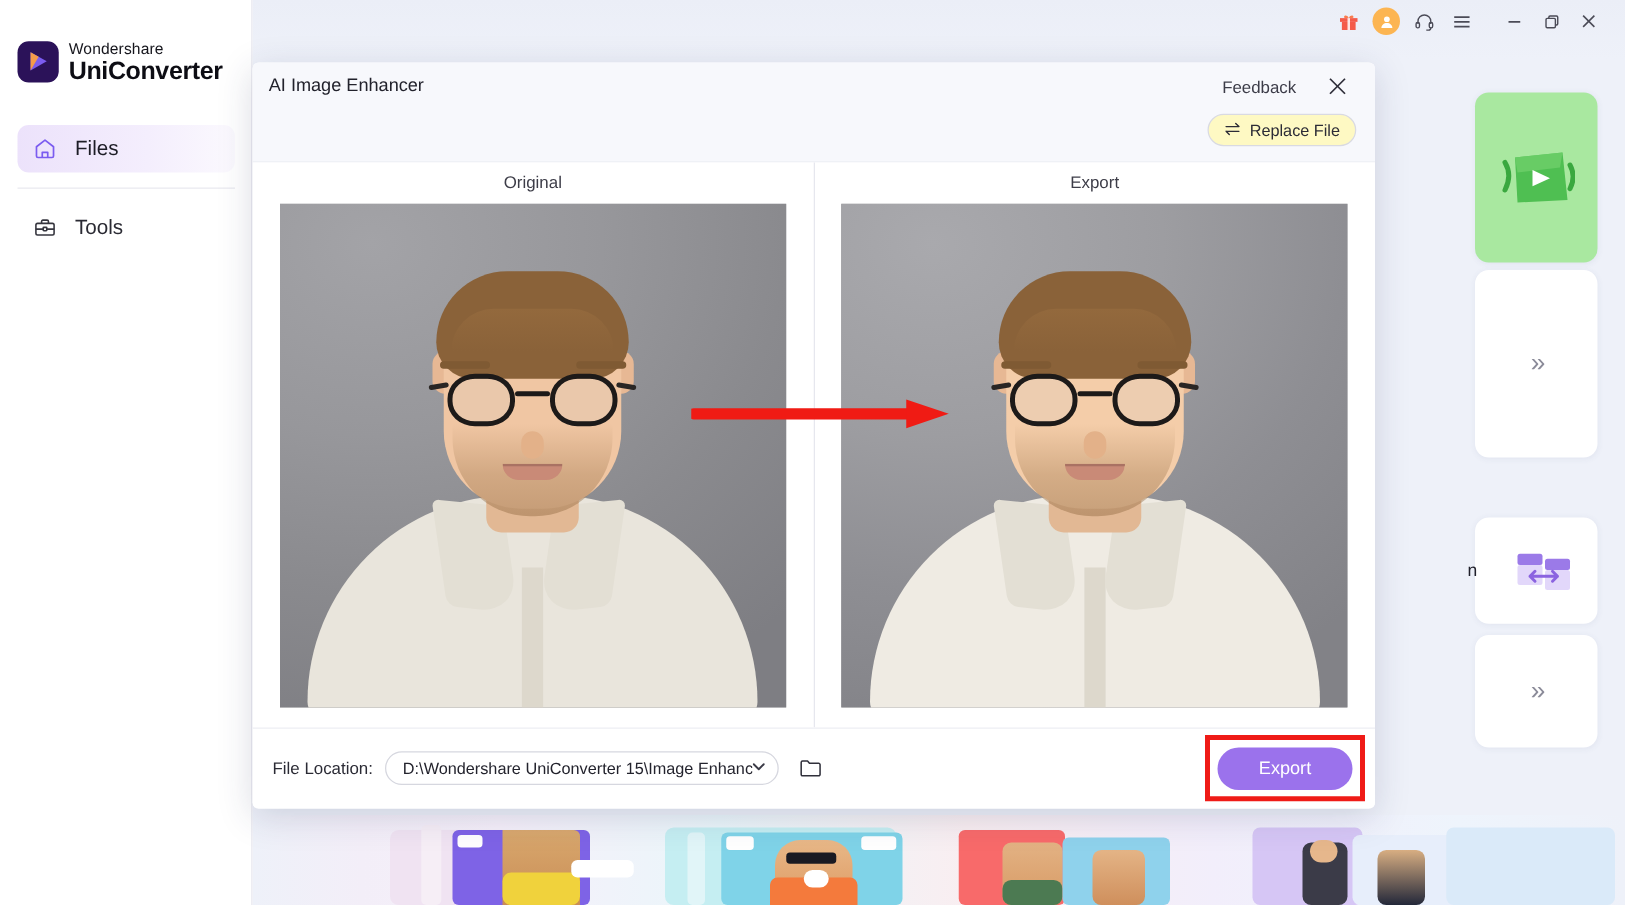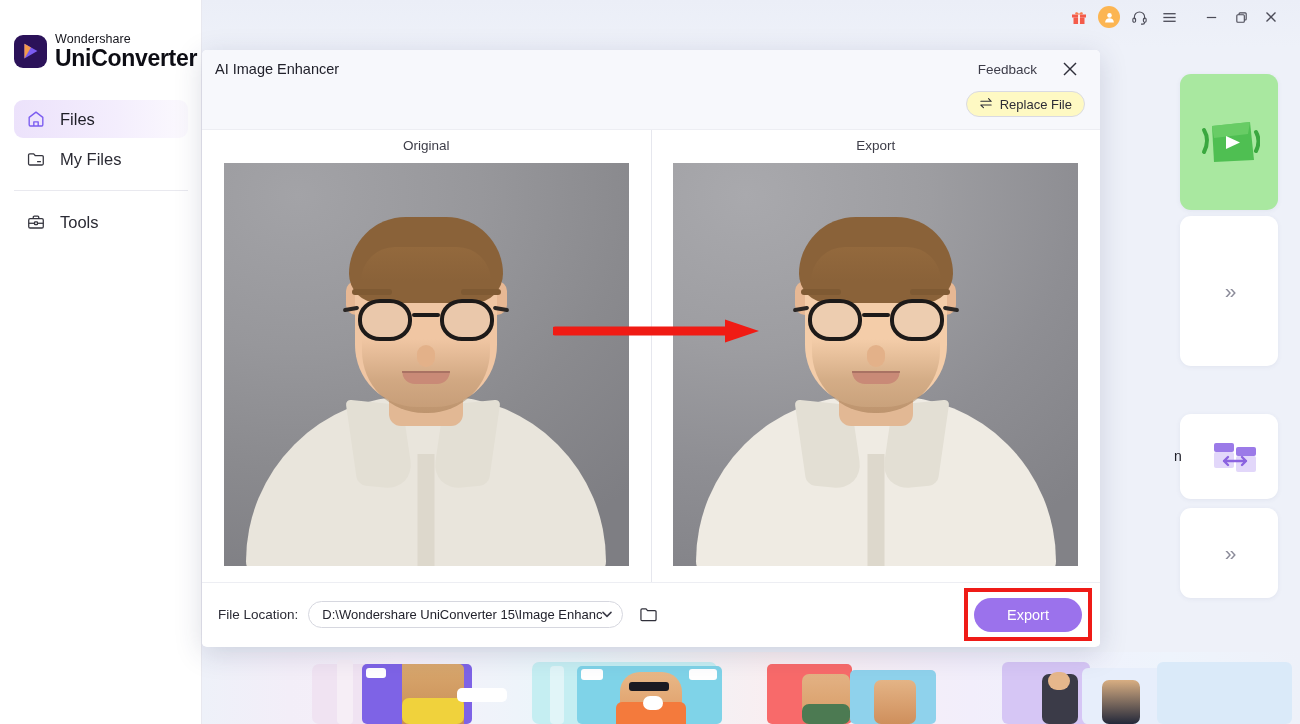--- a/index.html
+++ b/index.html
@@ -31,21 +31,21 @@
     background: #2b1259;
     display: flex; align-items: center; justify-content: center;
     flex: none;
   }
   .logo-text { line-height: 1; }
   .logo-text .l1 {
     font-size: 12.5px; color: #15151c; letter-spacing: .1px;
     display: block; margin-bottom: 1px;
   }
   .logo-text .l2 {
-    font-size: 23px; font-weight: 700; color: #0d0d14;
+    font-size: 20px; font-weight: 700; color: #0d0d14;
     display: block; letter-spacing: -0.3px;
   }
 
   .nav { position: absolute; left: 0; top: 100px; width: 202px; }
   .nav-item {
     position: relative;
     display: flex; align-items: center; gap: 14px;
     height: 38px; margin: 0 14px 2px 14px;
     padding-left: 12px; border-radius: 9px;
     font-size: 16.5px; color: #2a2a33;
@@ -455,29 +455,20 @@
       <div class="nav-item active">
         <span class="nav-icon">
           <svg width="20" height="20" viewBox="0 0 22 22" fill="none" stroke="#7b5cf0" stroke-width="1.5" stroke-linejoin="round">
             <path d="M3.5 9.2 L11 3.4 L18.5 9.2 V17.4 a1.3 1.3 0 0 1-1.3 1.3 H4.8 a1.3 1.3 0 0 1-1.3-1.3 Z"></path>
             <path d="M8.6 18.7 v-4.6 h4.8 v4.6" stroke="#7b5cf0"></path>
           </svg>
         </span>
         <span class="nav-label">Files</span>
       </div>
 
-      <div class="nav-item">
-        <span class="nav-icon">
-          <svg width="20" height="20" viewBox="0 0 22 22" fill="none" stroke="#36363f" stroke-width="1.4" stroke-linejoin="round">
-            <path d="M2.8 6.6 a1.3 1.3 0 0 1 1.3-1.3 H8.5 l1.8 2.1 h7.4 a1.3 1.3 0 0 1 1.3 1.3 v7.6 a1.3 1.3 0 0 1-1.3 1.3 H4.1 a1.3 1.3 0 0 1-1.3-1.3 Z"></path>
-            <line x1="12.2" y1="13.9" x2="16.4" y2="13.9"></line>
-          </svg>
-        </span>
-        <span class="nav-label">My Files</span>
-      </div>
 
       <div class="nav-divider"></div>
 
       <div class="nav-item">
         <span class="nav-icon">
           <svg width="20" height="20" viewBox="0 0 22 22" fill="none" stroke="#36363f" stroke-width="1.4" stroke-linejoin="round">
             <rect x="3" y="7.4" width="16" height="10.2" rx="1.5"></rect>
             <path d="M8 7.4 V5.6 a1.1 1.1 0 0 1 1.1-1.1 h3.8 a1.1 1.1 0 0 1 1.1 1.1 V7.4"></path>
             <line x1="3" y1="12.4" x2="19" y2="12.4"></line>
             <rect x="9.4" y="10.9" width="3.2" height="3" rx=".6" fill="#fff"></rect>

